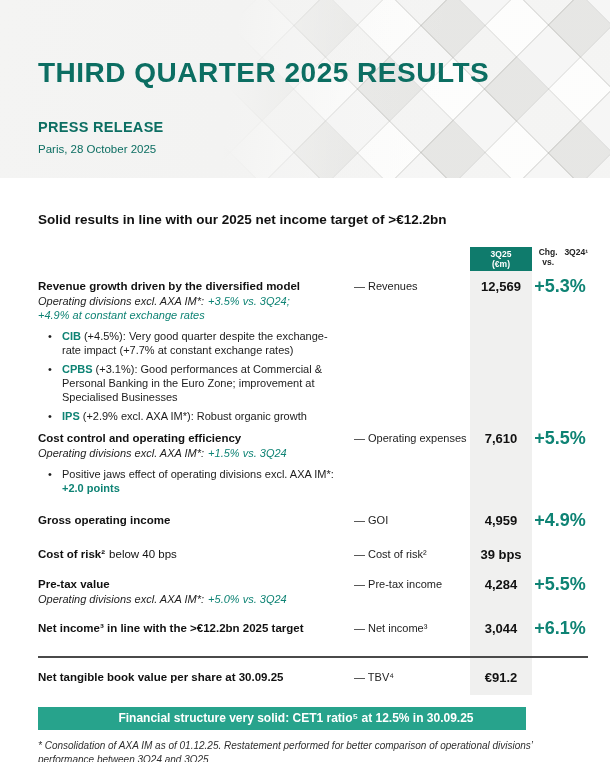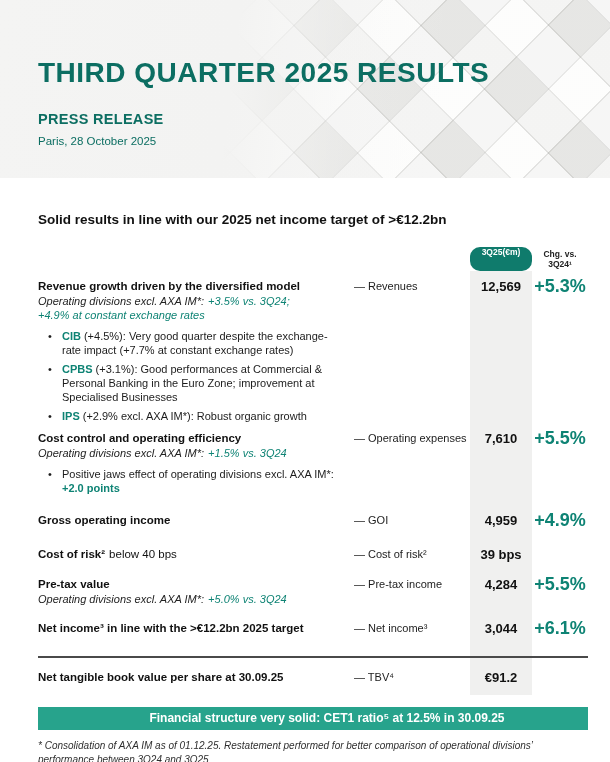--- a/index.html
+++ b/index.html
@@ -25,34 +25,34 @@
       repeating-linear-gradient(45deg,rgba(150,150,145,.20) 0 1.5px,rgba(0,0,0,0) 1.5px 45px),
       repeating-linear-gradient(135deg,rgba(150,150,145,.20) 0 1.5px,rgba(0,0,0,0) 1.5px 45px),
       repeating-linear-gradient(45deg,rgba(255,255,255,.55) 0 45px,rgba(0,0,0,.025) 45px 90px),
       repeating-linear-gradient(135deg,#fafaf9 0 45px,#ececea 45px 90px);
     padding:58px 20px 0 38px;
   }
   .hero-title{
     color:var(--teal-dark);font-size:28px;font-weight:700;letter-spacing:.5px;line-height:1.05;
   }
   .hero-sub{
-    margin-top:24px;color:var(--teal-dark);font-size:14.5px;font-weight:700;letter-spacing:.3px;
+    margin-top:32px;color:var(--teal-dark);font-size:14.5px;font-weight:700;letter-spacing:.3px;
   }
   .hero-date{
     margin-top:8px;color:var(--teal-dark);font-size:11.5px;
   }
   
   .content{padding:34px 22px 0 38px;}
   .headline{font-size:13.5px;font-weight:700;color:#111;}
   .tablewrap{margin-top:20px;width:550px;}
   .trow{display:grid;grid-template-columns:312px 120px 62px 56px;align-items:start;}
   .thead .c-val{height:24px;background:var(--teal-badge);color:#fff;
-    display:flex;flex-direction:row;justify-content:center;text-align:center;
-    font-size:8.5px;font-weight:700;line-height:1.18;border-radius:10px;}
-  .thead .c-chg{height:24px;display:flex;flex-direction:column;justify-content:center;
+    display:flex;flex-direction:column;justify-content:center;text-align:center;
+    font-size:8.5px;font-weight:700;line-height:1.18;}
+  .thead .c-chg{height:24px;display:flex;justify-content:center;
     text-align:center;font-size:8.5px;font-weight:700;line-height:1.18;color:#222;}
   .tbody{
     background:linear-gradient(90deg,rgba(0,0,0,0) 0 432px,var(--col-gray) 432px 494px,rgba(0,0,0,0) 494px);
     padding-bottom:20px;
   }
   .tbody-tbv{
     background:linear-gradient(90deg,rgba(0,0,0,0) 0 432px,var(--col-gray) 432px 494px,rgba(0,0,0,0) 494px);
     padding:12px 0 10px;
   }
   .c-left{padding-right:8px;}
@@ -67,21 +67,21 @@
   .bullets{margin-top:7px;}
   .bullet{position:relative;padding-left:24px;font-size:11px;line-height:14px;margin-top:5px;color:#1c1c1c;}
   .bullet::before{content:"•";position:absolute;left:10px;top:0;font-size:11px;color:#1c1c1c;}
   .bullet .lead{color:var(--teal-accent);font-weight:700;}
   .bullet .btext{margin-left:3px;}
   .bullet .bteal{color:var(--teal-accent);font-weight:700;}
   .pt8{padding-top:8px;} .mt8{margin-top:8px;} .mt18{margin-top:18px;}
   .mt19{margin-top:19px;} .mt15{margin-top:15px;}
   .divider{border-top:2px solid #4a4a4a;width:550px;}
   .banner{
-    margin-top:12px;width:550px;height:23px;background:var(--teal-banner);
+    margin-top:12px;width:488px;height:23px;background:var(--teal-banner);
     color:#fff;font-size:12px;font-weight:700;text-align:center;line-height:23px;padding-left:28px;
   }
   .footnote{
     margin-top:9px;width:550px;font-size:10px;font-style:italic;line-height:14px;color:#2e2e2e;
   }
 </style>
 </head>
 <body>
 
 <div class="hero">

